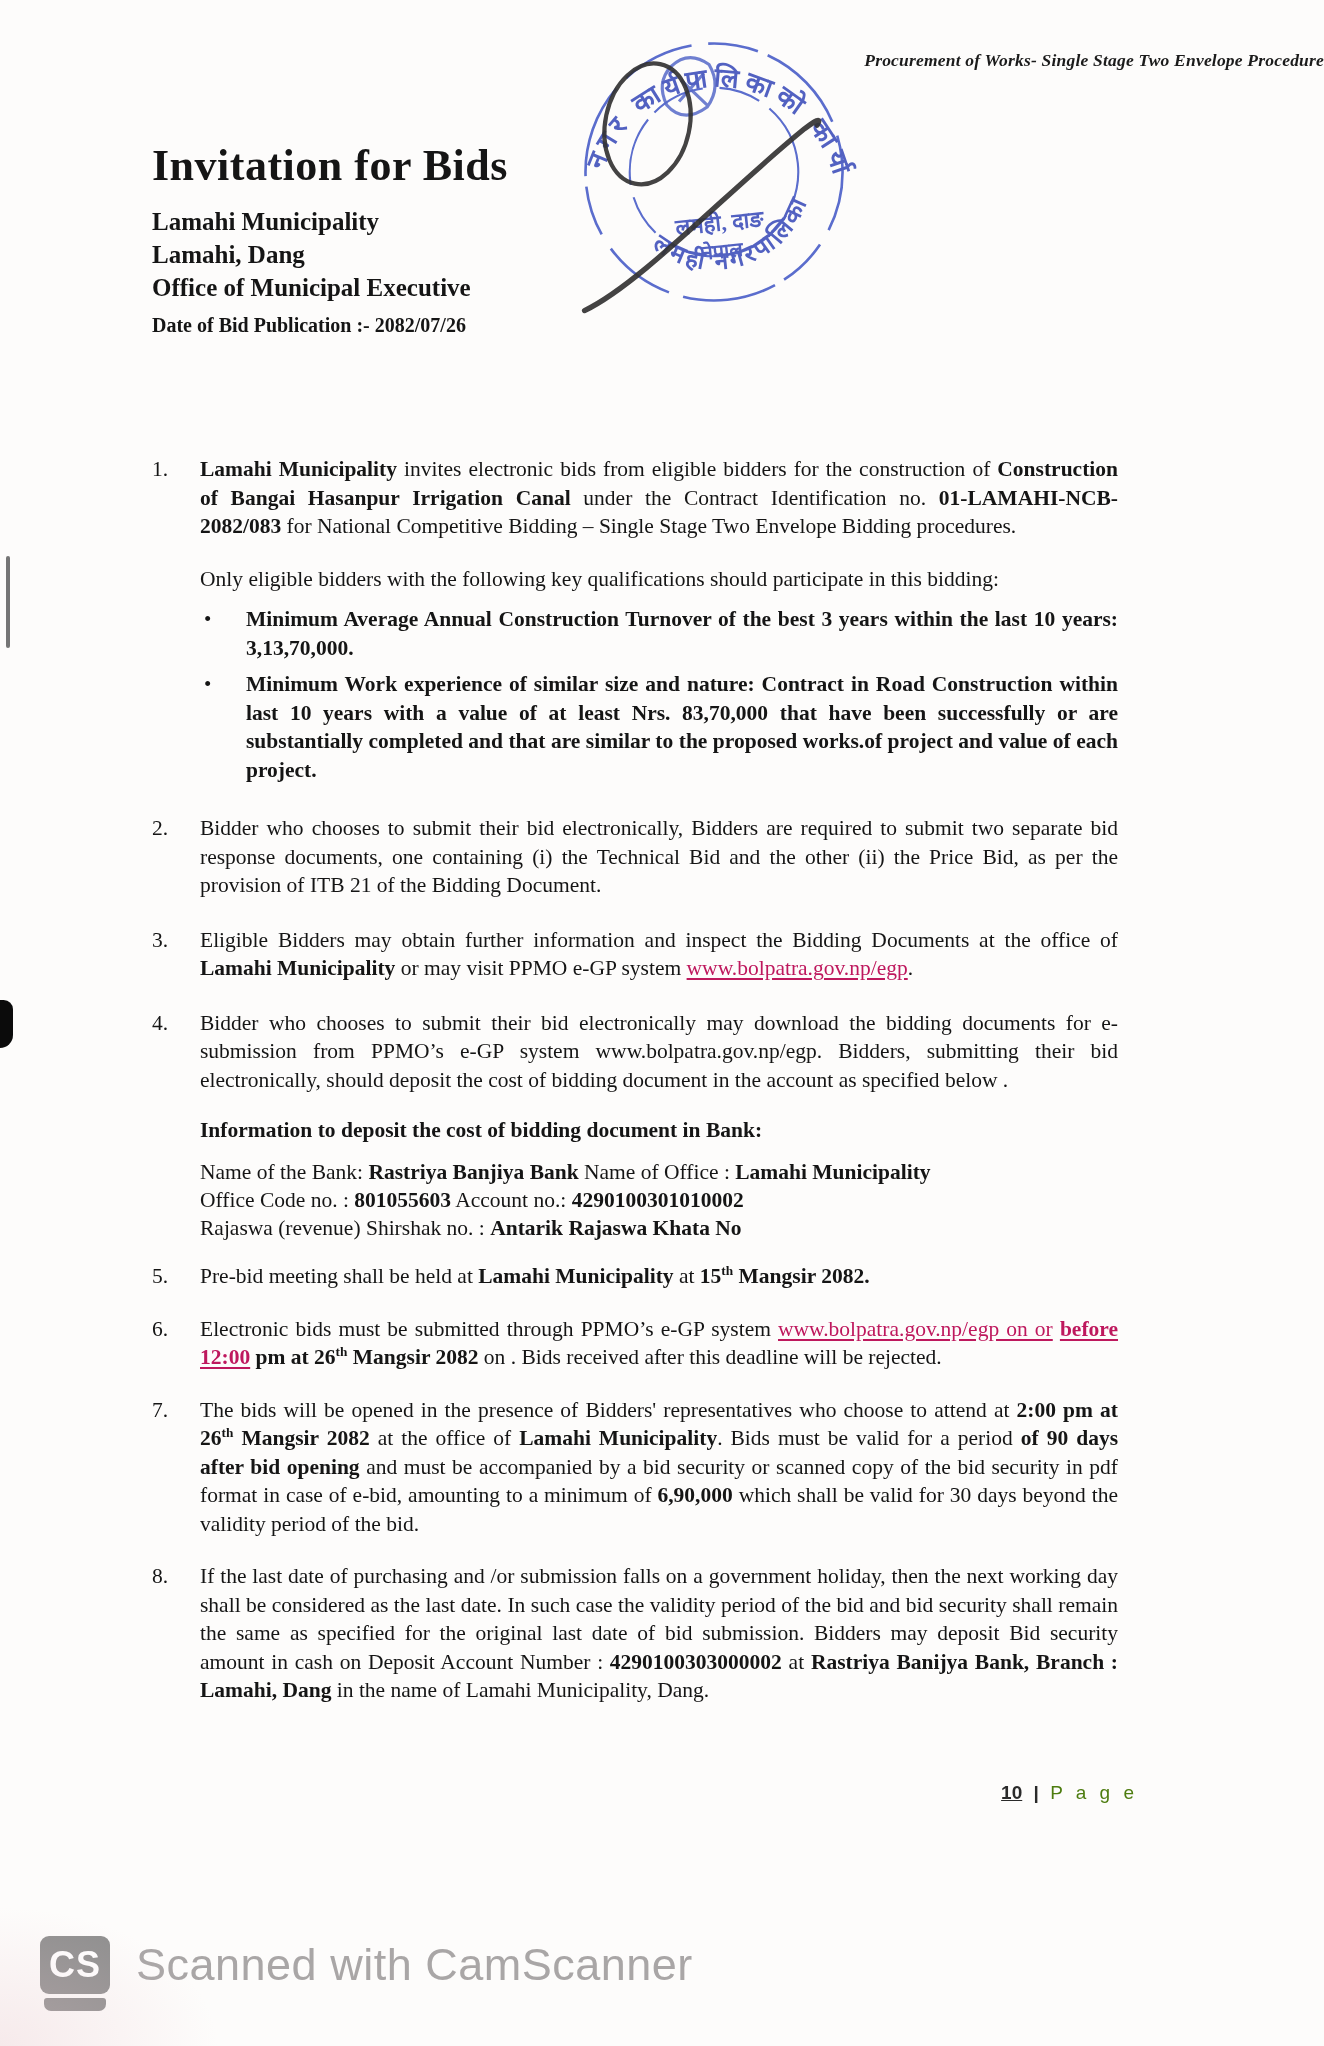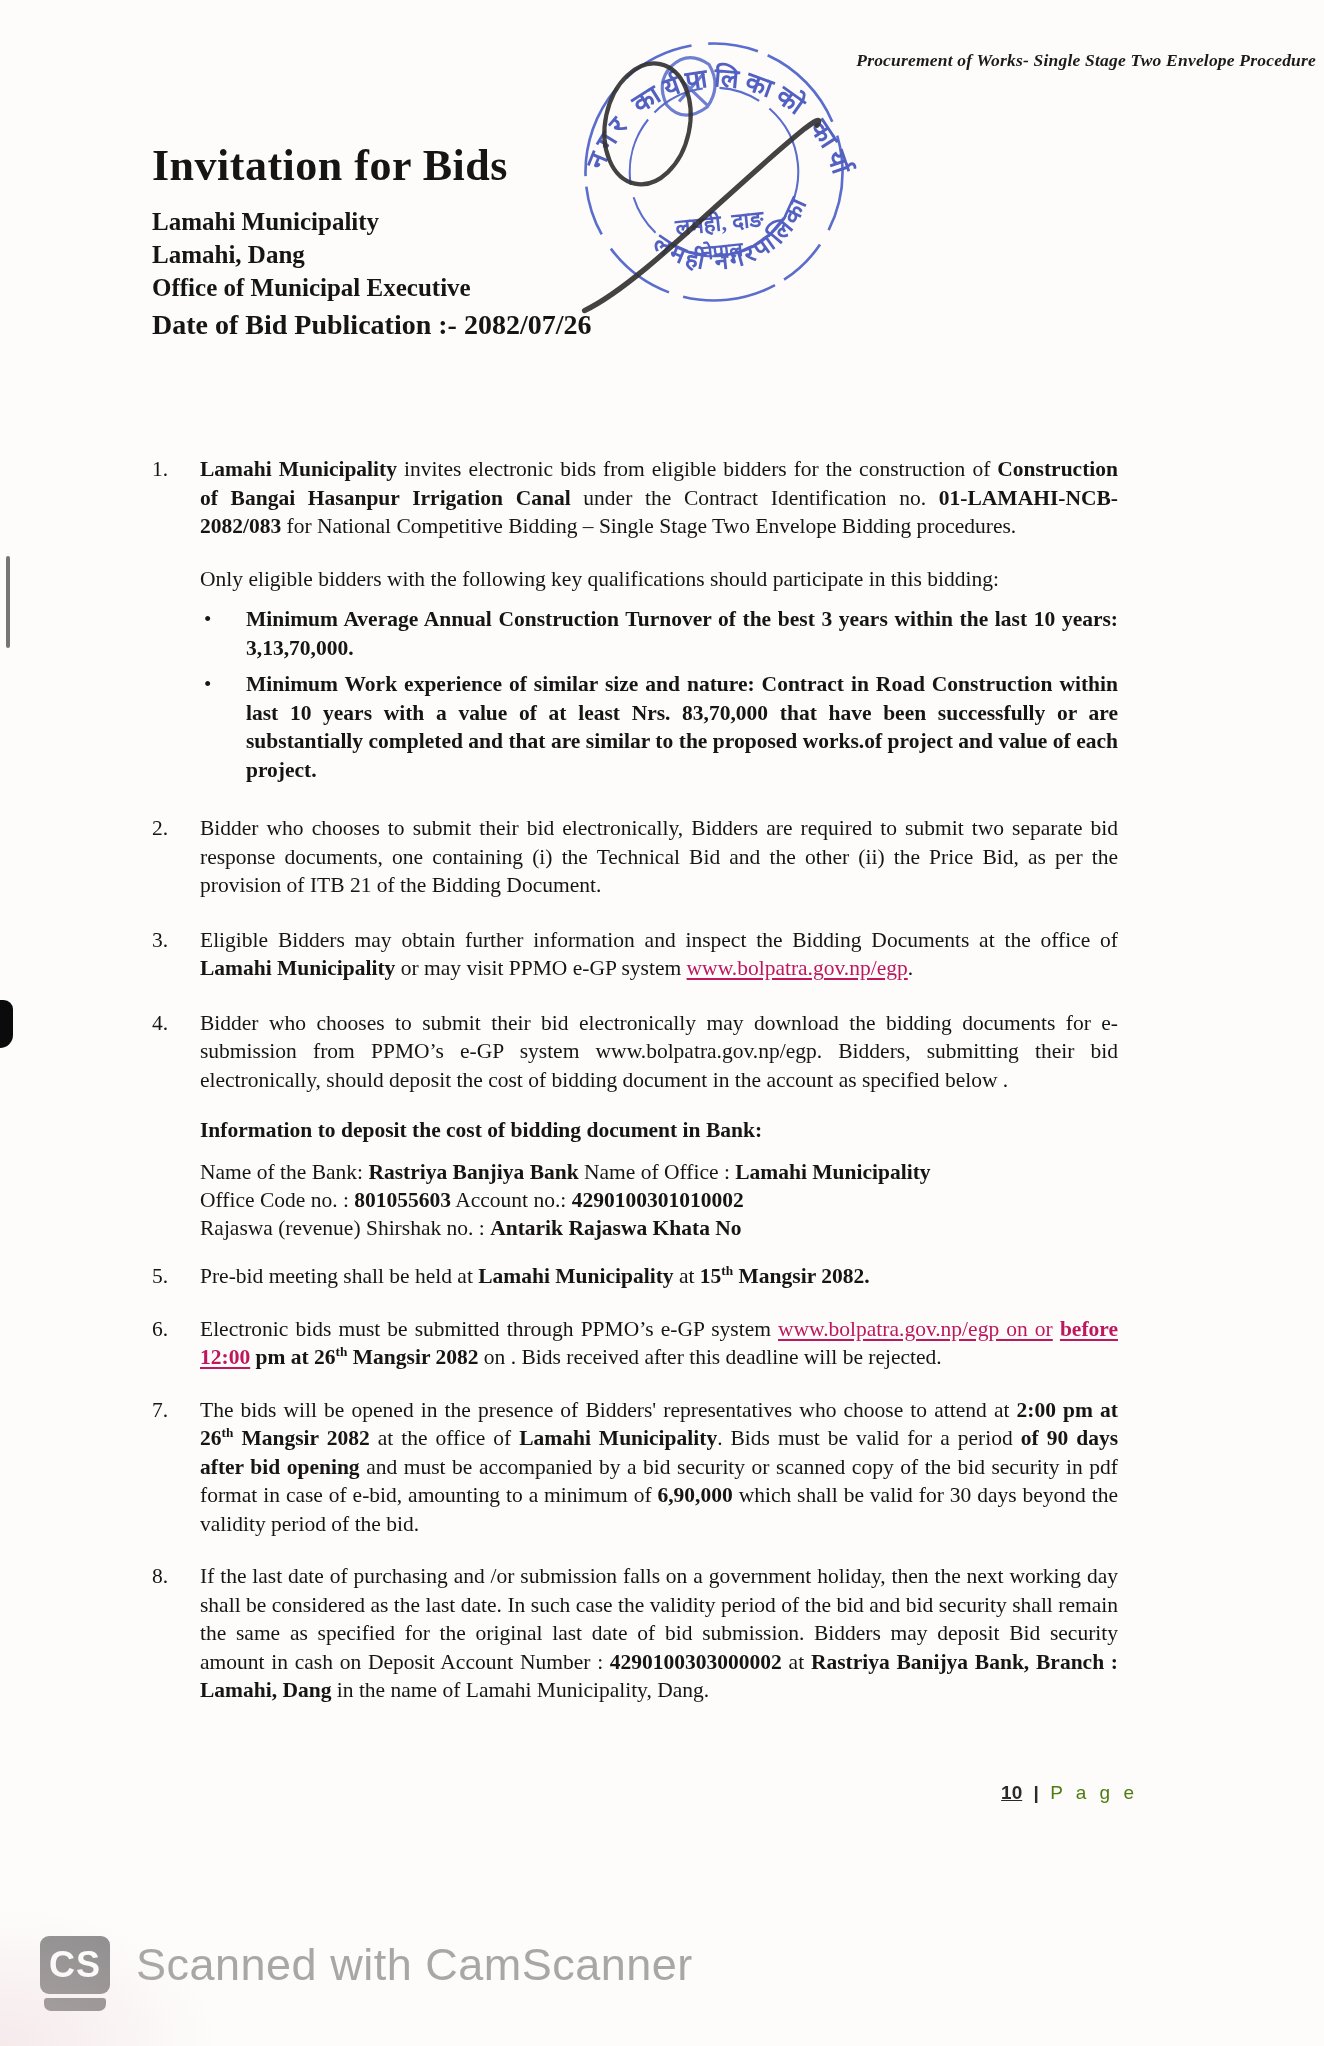--- a/index.html
+++ b/index.html
@@ -1,24 +1,24 @@
 <!DOCTYPE html>
 <html><head>
 <meta charset="utf-8">
 <style>
   html,body{margin:0;padding:0;background:#e9e9e9;}
   .page{position:relative;width:1324px;height:2046px;background:#fdfcfb;overflow:hidden;
         font-family:"Liberation Serif",serif;color:#151515;}
   
-  .proc-label{position:absolute;top:50px;right:8px;font-style:italic;font-weight:700;
+  .proc-label{position:absolute;top:50px;right:0;font-style:italic;font-weight:700;
               font-size:17.5px;color:#1b1b1b;letter-spacing:.2px;}
   .header{position:absolute;top:140px;left:152px;width:966px;text-align:left;}
   .title{font-size:44px;font-weight:700;letter-spacing:.5px;margin:0 0 14px 0;}
   .hline{font-size:25px;font-weight:700;line-height:33px;}
-  .hdate{font-size:28px;font-weight:700;line-height:34px;margin-top:4px;}
+  .hdate{font-size:20px;font-weight:700;line-height:34px;margin-top:4px;}
   
   .seal{position:absolute;left:556px;top:14px;width:316px;height:316px;opacity:.85;
         transform:rotate(-6deg);pointer-events:none;}
   
   .content{position:absolute;left:152px;top:455px;width:966px;}
   .item{display:flex;}
   .num{flex:0 0 48px;font-size:21.5px;line-height:28.5px;}
   .para{flex:1;text-align:justify;font-size:21.5px;line-height:28.5px;}
   .b{font-weight:700;}
   .lnk{color:#be185d;text-decoration:underline;text-underline-offset:3px;}

